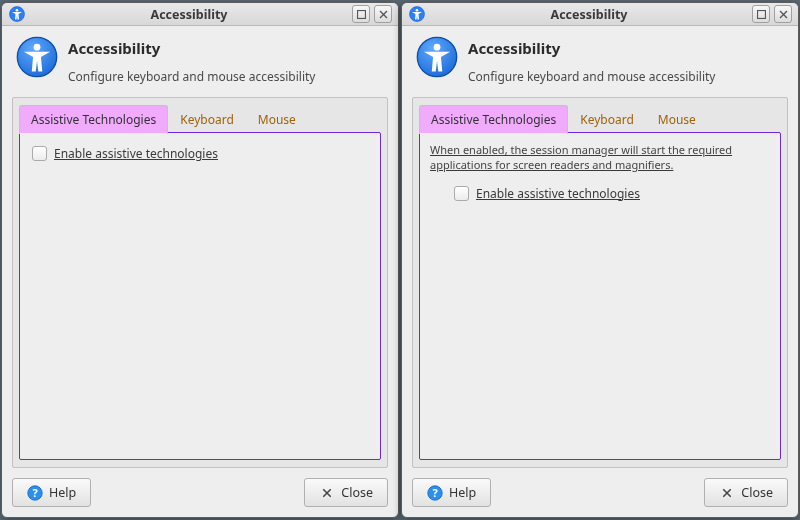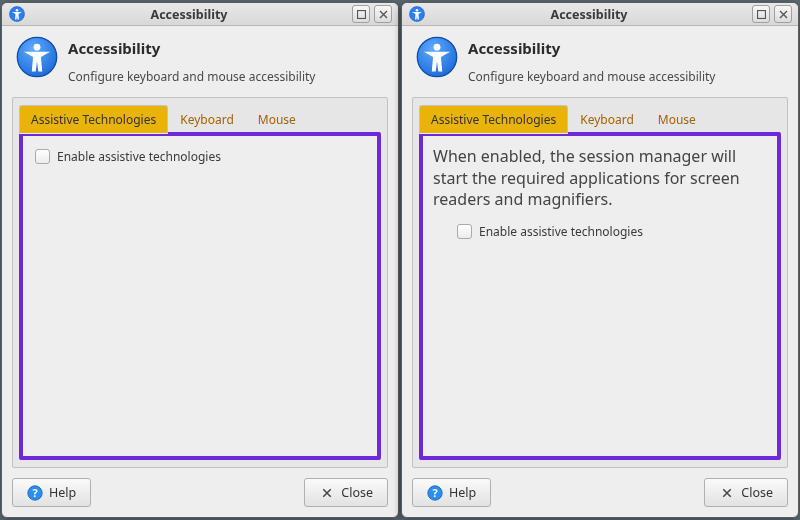--- a/index.html
+++ b/index.html
@@ -103,57 +103,58 @@
       background: #e6e6e6;
       border: 1px solid transparent;
       border-bottom: none;
       border-radius: 3px 3px 0 0;
       cursor: pointer;
       position: relative;
       top: 1px;
     }
     .tab.active {
       color: #333;
-      background: #eab308;
+      background: #f0abfc;
       border: 1px solid #c2c2c2;
       border-bottom: 1px solid #eeeeee;
       z-index: 2;
     }
     .tab-body {
       height: 328px;
-      border: 4px solid #6d28d9;
+      border: 1px solid #6d28d9;
       margin: 0 6px 6px 6px;
       background: #eeeeee;
       border-radius: 0 2px 2px 2px;
       padding: 10px;
       font-size: 12px;
       color: #3a3a3a;
       position: relative;
       top: -1px;
+      text-decoration: underline;
     }
     .checkbox-row {
       display: flex;
       align-items: center;
       gap: 7px;
       padding: 2px 2px;
     }
     .checkbox {
       width: 15px; height: 15px;
       background: linear-gradient(to bottom, #fff, #ececec);
       border: 1px solid #aaa;
       border-radius: 3px;
       cursor: pointer;
     }
     .section-title {
       font-weight: bold;
       font-size: 12.5px;
       margin-bottom: 5px;
     }
     .section-desc {
-      font-size: 16px;
+      font-size: 11px;
       color: #444;
       line-height: 1.35;
       margin-bottom: 10px;
     }
     .section-indent { padding-left: 22px; }
     .button-row {
       display: flex;
       justify-content: space-between;
       padding: 0 10px 10px 10px;
     }

